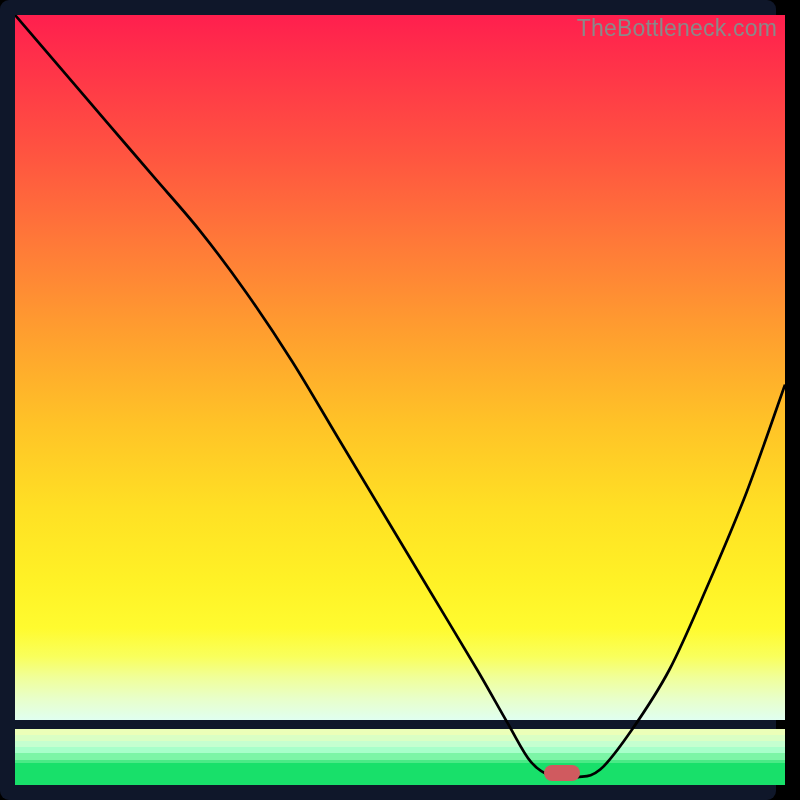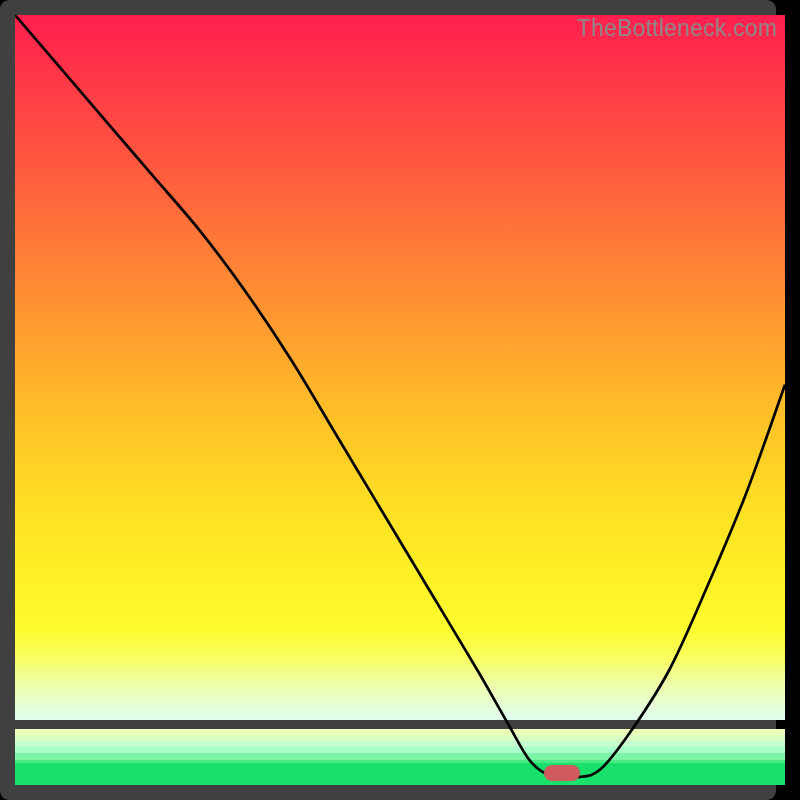--- a/index.html
+++ b/index.html
@@ -7,21 +7,21 @@
     padding: 0;
     width: 800px;
     height: 800px;
     background: #000;
     overflow: hidden;
   }
   .stage {
     position: relative;
     width: 776px;
     height: 800px;
-    background: #404040;
+    background: #0f172a;
     border-radius: 9px;
   }
   .plot {
     position: absolute;
     left: 15px;
     top: 15px;
     width: 770px;
     height: 770px;
     overflow: hidden;
   }

